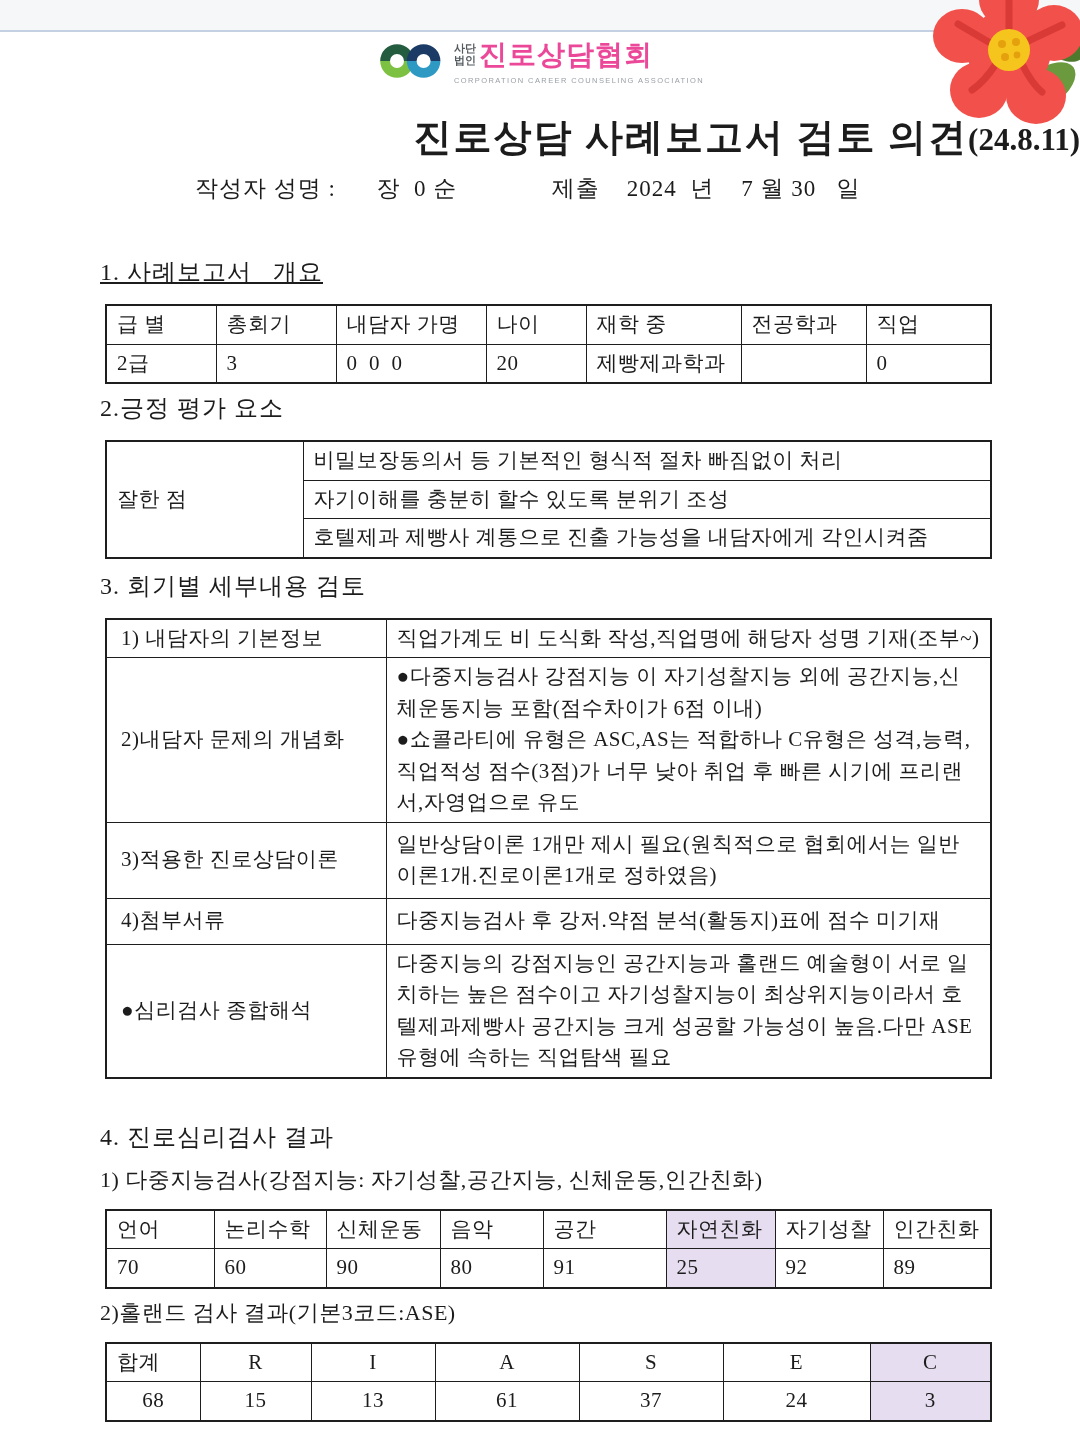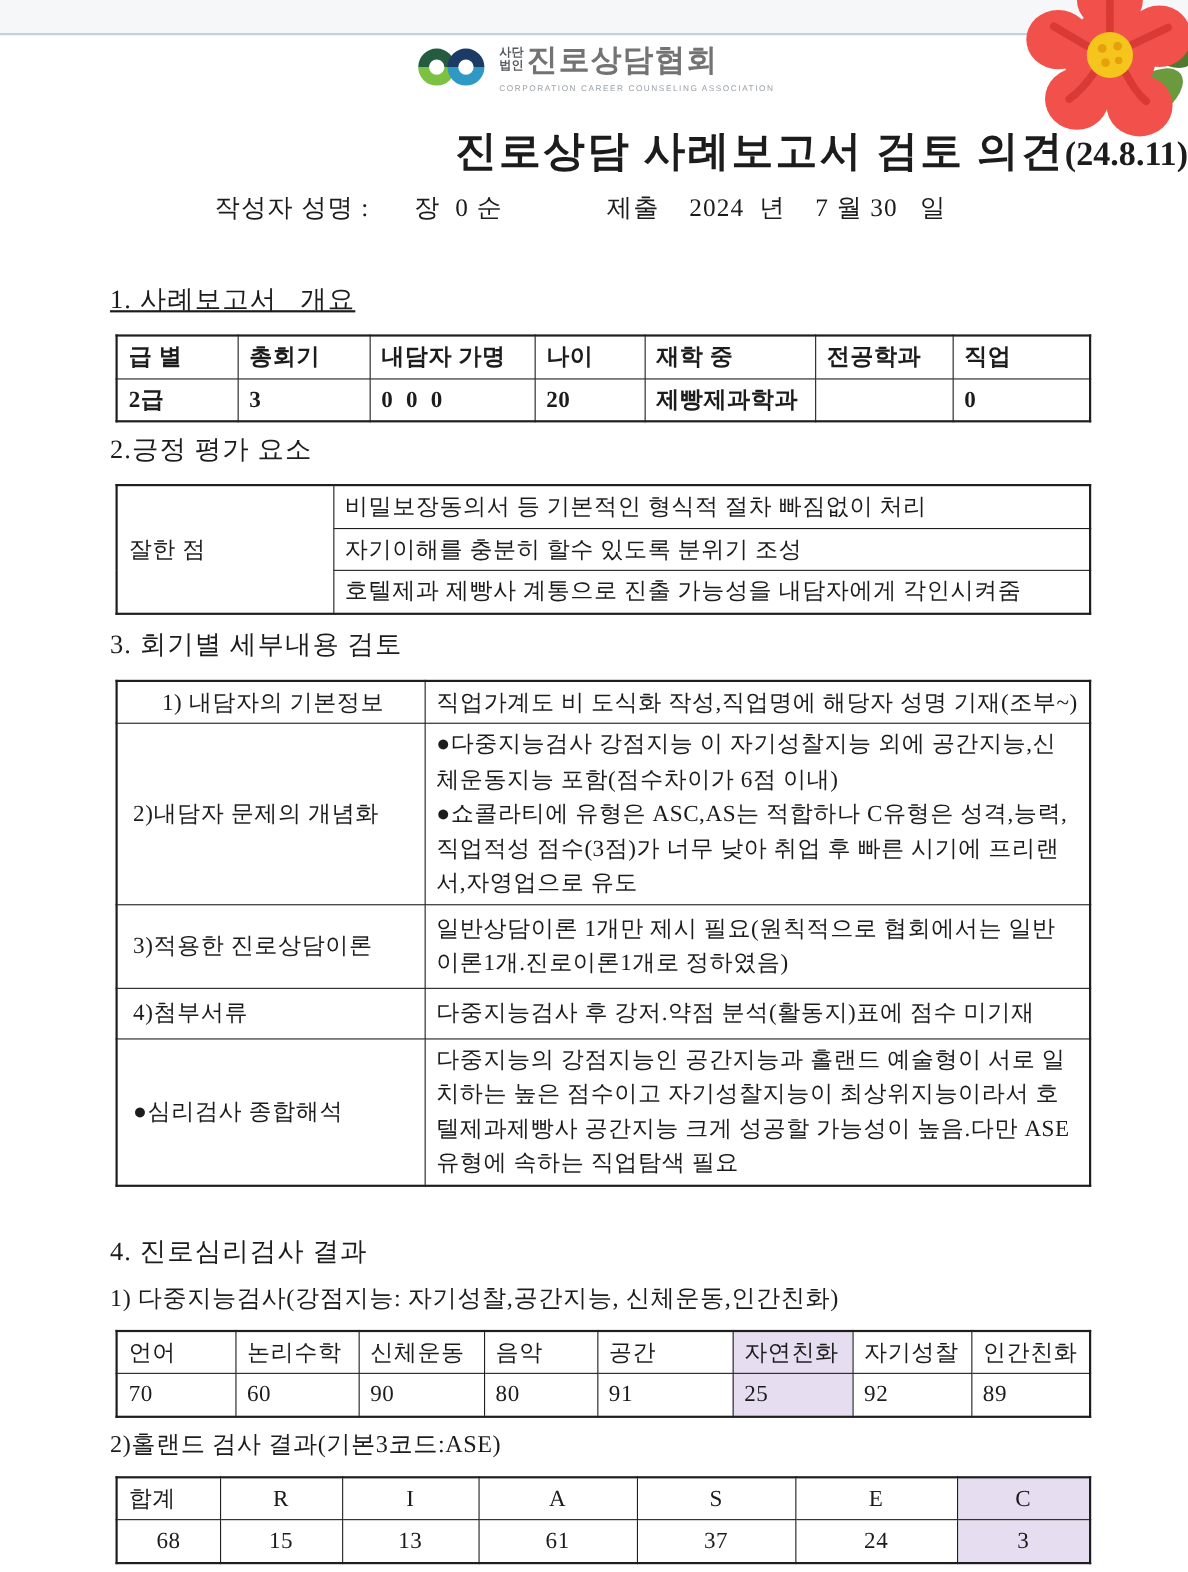--- a/index.html
+++ b/index.html
@@ -46,21 +46,21 @@
   .logo-mark { width: 70px; height: 50px; }
   .logo-text { display: flex; flex-direction: column; align-items: flex-start; }
   .logo-kr-line { display: flex; align-items: center; gap: 3px; }
   .logo-stack {
     display: flex; flex-direction: column;
     font-family: "Liberation Sans", sans-serif;
     font-size: 11px; font-weight: bold; color: #555a5e; line-height: 1.05;
   }
   .logo-name {
     font-family: "Liberation Sans", sans-serif;
-    font-size: 28px; font-weight: bold; color: #737373; letter-spacing: 1px;
+    font-size: 28px; font-weight: bold; color: #ec4899; letter-spacing: 1px;
   }
   .logo-en {
     font-family: "Liberation Sans", sans-serif;
     font-size: 7.5px; color: #9aa0a6; letter-spacing: 1.4px; margin-top: 2px;
   }
   
   .title {
     margin-top: 112px;
     text-align: right;
     font-size: 38px;
@@ -167,21 +167,21 @@
       </div>
       <div class="logo-en">CORPORATION CAREER COUNSELING ASSOCIATION</div>
     </div>
   </div>
 
   <div class="title"><span>진로상담 사례보고서 검토 의견</span><span class="title-date">(24.8.11)</span></div>
 
   <div class="writer-line"><span>작성자 성명 :</span><span>      </span><span>장  0 순</span><span>              </span><span>제출</span><span>    </span><span>2024  년    7 월 30   일</span></div>
 
   <div class="sec-heading" style="margin-top:52px;text-decoration:underline;">1. 사례보고서   개요</div>
-  <table class="doc-table s1-table" style="margin-top:16px;font-weight:bold;">
+  <table class="doc-table s1-table" style="margin-top:16px;">
     <colgroup>
       <col style="width:110px">
         <col style="width:120px">
         <col style="width:150px">
         <col style="width:100px">
         <col style="width:155px">
         <col style="width:125px">
         <col style="width:125px">
     </colgroup>
     <tbody>
@@ -226,21 +226,21 @@
   </tbody>
     </table>
 
   <div class="sec-heading" style="margin-top:11px;">3. 회기별 세부내용 검토</div>
   <table class="doc-table s3-table" style="margin-top:16px;">
     <colgroup>
         <col style="width:280px">
         <col style="width:605px">
       </colgroup>
     <tbody>
-        <tr style="height:27px;text-align:center;">
+        <tr style="height:27px;">
       <td class="label-col">1) 내담자의 기본정보</td>
       <td>
             <span class="para mt">직업가계도 비 도식화 작성,직업명에 해당자 성명 기재(조부~)</span>
           </td>
     </tr>
     <tr style="height:103px;">
       <td class="label-col">2)내담자 문제의 개념화</td>
       <td>
         <span class="para mt">●다중지능검사 강점지능 이 자기성찰지능 외에 공간지능,신체운동지능 포함(점수차이가 6점 이내)</span>
         <span class="para mt">●쇼콜라티에 유형은 ASC,AS는 적합하나 C유형은 성격,능력,직업적성 점수(3점)가 너무 낮아 취업 후 빠른 시기에 프리랜서,자영업으로 유도</span>

